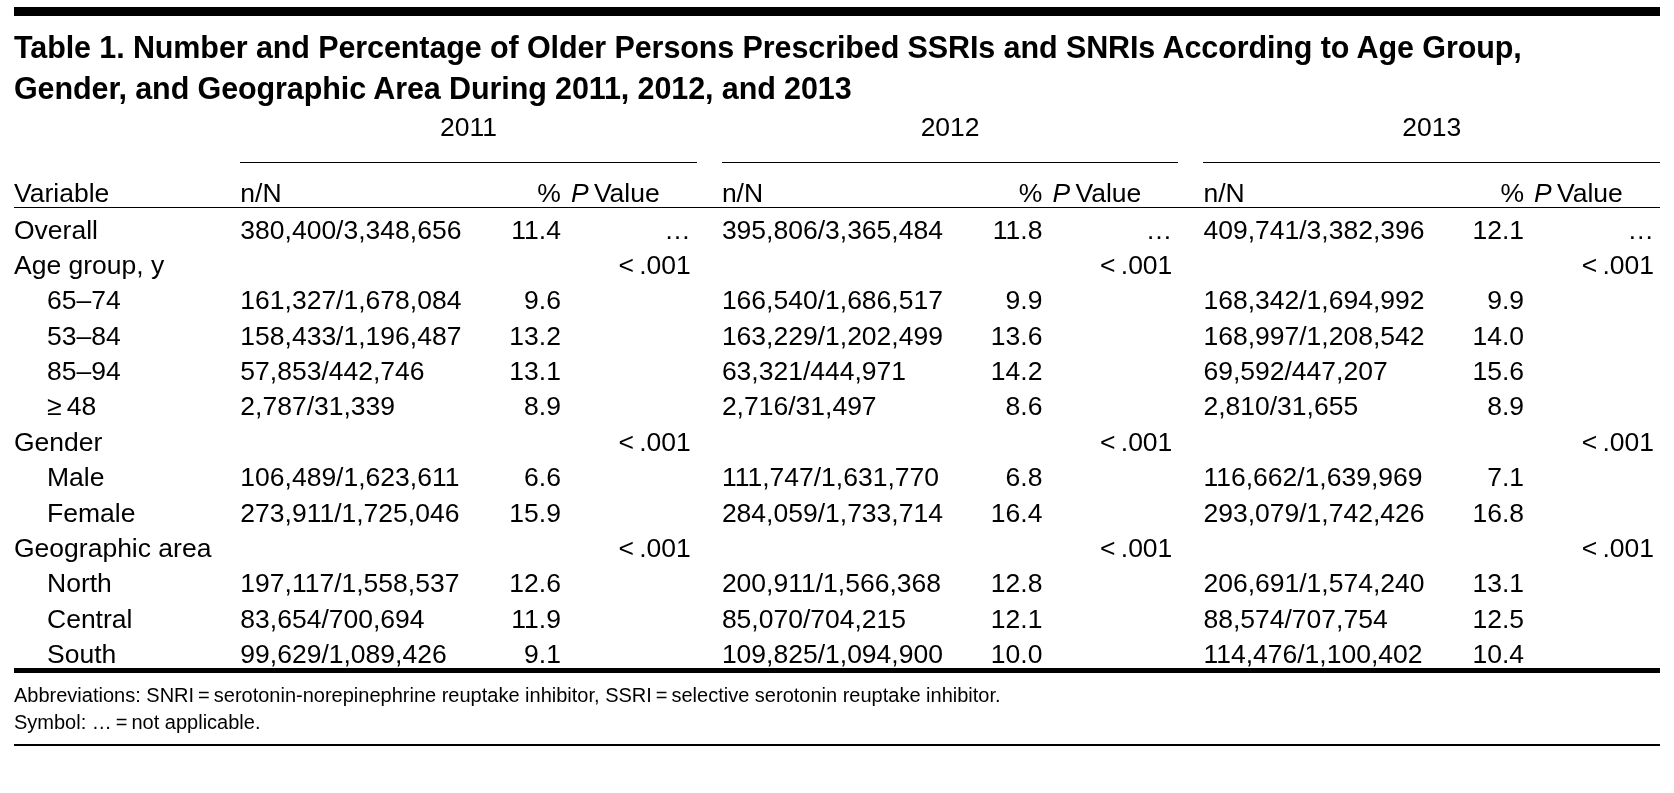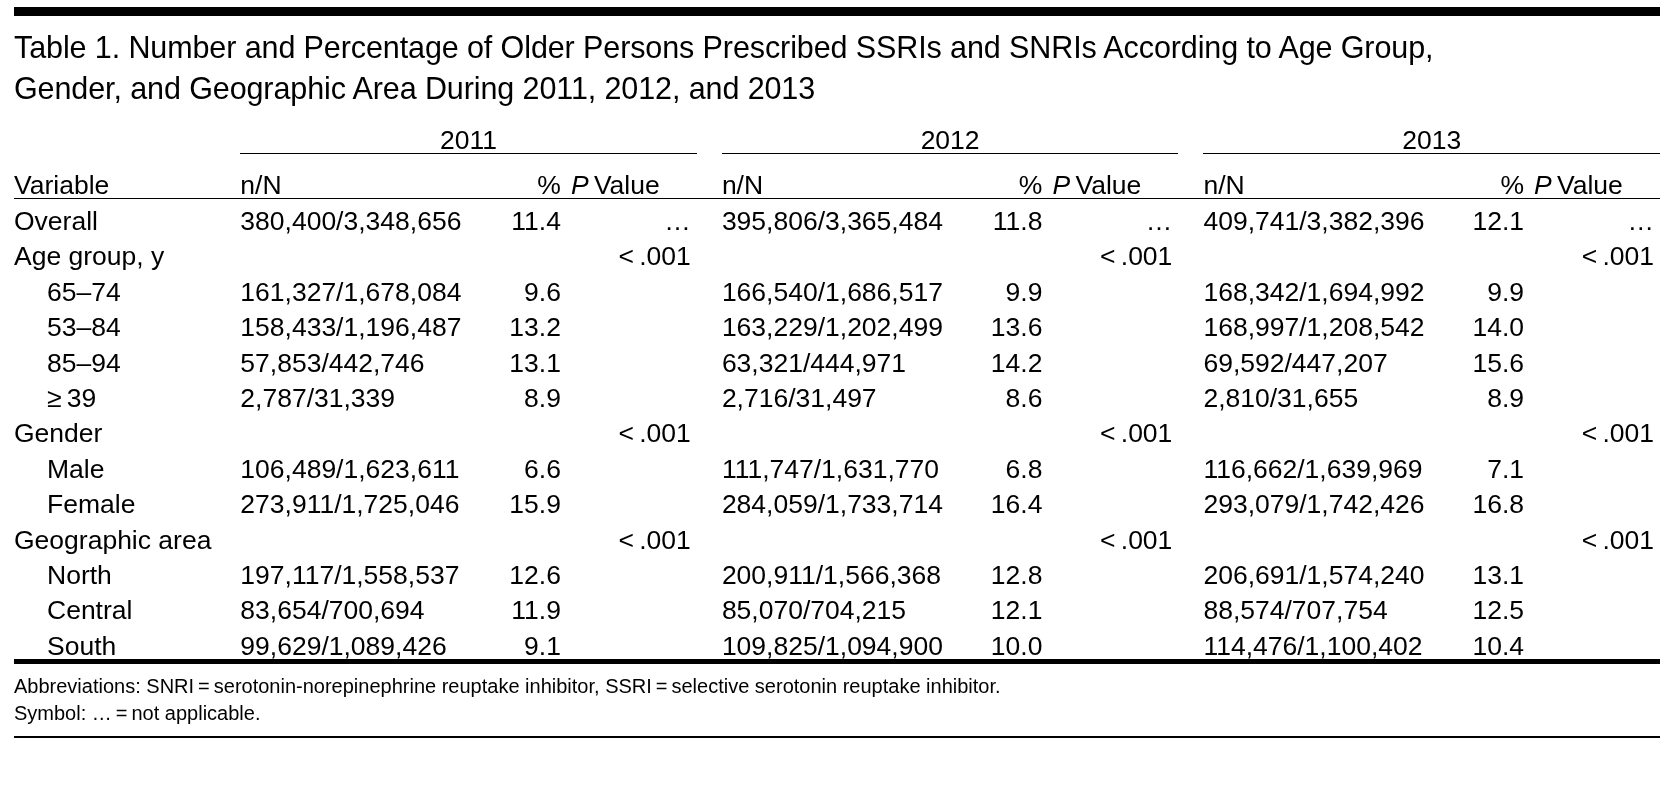--- a/index.html
+++ b/index.html
@@ -21,21 +21,21 @@
     box-sizing: border-box;
     padding: 0 14px;
   }
   .top-rule {
     height: 9px;
     background: #000000;
     margin: 7px 0 0 0;
   }
   .title {
     font-size: 30.5px;
-    font-weight: normal;
+    font-weight: bold;
     line-height: 1.33;
     letter-spacing: -0.1px;
     margin: 11px 0 6px 0;
     max-width: 1510px;
   }
   table.tbl {
     width: 100%;
     border-collapse: collapse;
     font-size: 26.5px;
     line-height: 1.0;
@@ -53,21 +53,21 @@
     text-align: center;
     padding-bottom: 4px;
   }
   .grp-label {
     position: relative;
     text-align: center;
   }
   .grp-label .gl-inner {
     display: block;
     text-align: center;
-    padding-bottom: 0;
+    padding-bottom: 21px;
     border-bottom: 1.6px solid #000;
   }
   .col-head td {
     height: 44px;
     padding-bottom: 5px;
     font-size: 26.5px;
   }
   .head-rule td {
     border-top: 1.6px solid #000;
     height: 0;
@@ -237,21 +237,21 @@
           <td class="gap"></td>
           <td class="nn">63,321/444,971</td>
           <td class="pc">14.2</td>
           <td class="pv"></td>
           <td class="gap"></td>
           <td class="nn">69,592/447,207</td>
           <td class="pc">15.6</td>
           <td class="pv"></td>
         </tr>
         <tr class="body-row">
-          <td class="var indent">≥ 39</td>
+          <td class="var indent">≥ 48</td>
           <td class="nn">2,787/31,339</td>
           <td class="pc">8.9</td>
           <td class="pv"></td>
           <td class="gap"></td>
           <td class="nn">2,716/31,497</td>
           <td class="pc">8.6</td>
           <td class="pv"></td>
           <td class="gap"></td>
           <td class="nn">2,810/31,655</td>
           <td class="pc">8.9</td>

